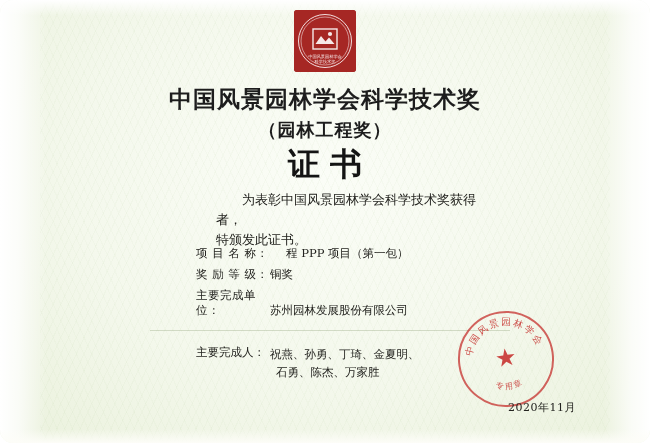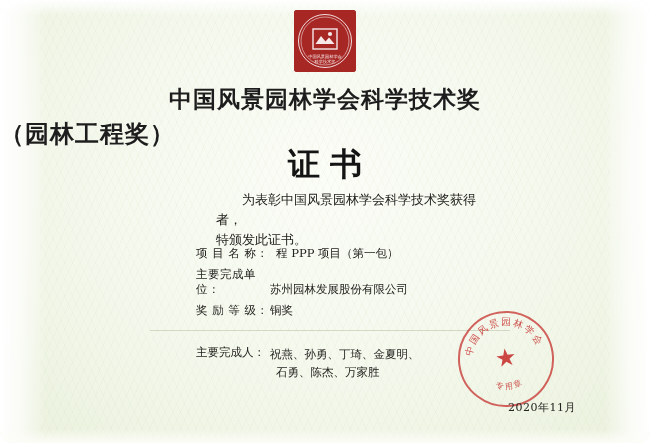--- a/index.html
+++ b/index.html
@@ -101,21 +101,22 @@
     letter-spacing: 1px;
     color: #1d1d1d;
     font-family: "DejaVu Serif", serif;
     font-weight: bold;
   }
   .title-sub {
     position: absolute;
     top: 118px;
     left: 0;
     right: 0;
-    font-size: 24px;
+    text-align: center;
+    font-size: 18px;
     letter-spacing: 1px;
     color: #1d1d1d;
     font-family: "DejaVu Serif", serif;
     font-weight: bold;
   }
   .title-cert {
     position: absolute;
     top: 143px;
     left: 0;
     right: 0;
@@ -164,20 +165,21 @@
     letter-spacing: 0.5px;
     color: #23231f;
   }
   .field-value {
     flex: 1 1 auto;
     line-height: 15px;
   }
   .field-value .second-line {
     display: block;
     padding-left: 6px;
+    margin-left: 10px;
   }
 
   
   .divider {
     position: absolute;
     top: 330px;
     left: 150px;
     width: 360px;
     height: 1px;
     background: rgba(120,140,95,0.28);
@@ -299,30 +301,30 @@
     <div class="fields">
 
       <div class="field-row">
         <div class="field-label">项 目 名 称：</div>
         <div class="field-value">
           <span class="second-line">程 PPP 项目（第一包）</span>
         </div>
       </div>
 
       <div class="field-row">
+        <div class="field-label">奖 励 等 级：</div>
+        <div class="field-value">
+          <span>铜奖</span>
+        </div>
+      </div>
+
+      <div class="field-row">
         <div class="field-label">主要完成单位：</div>
         <div class="field-value">
           <span>苏州园林发展股份有限公司</span>
-        </div>
-      </div>
-
-      <div class="field-row">
-        <div class="field-label">奖 励 等 级：</div>
-        <div class="field-value">
-          <span>铜奖</span>
         </div>
       </div>
 
     </div>
 
     <div class="divider"></div>
 
     <div class="contributors">
       <div class="row">
         <div class="label">主要完成人：</div>

